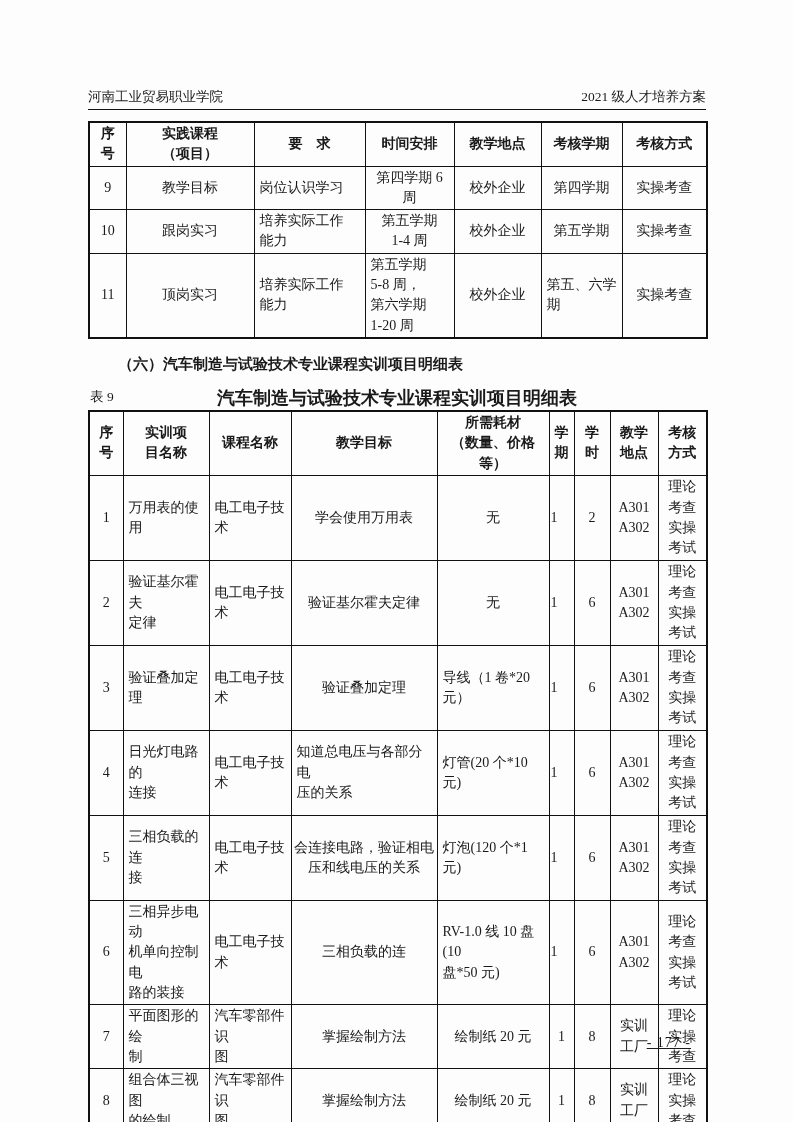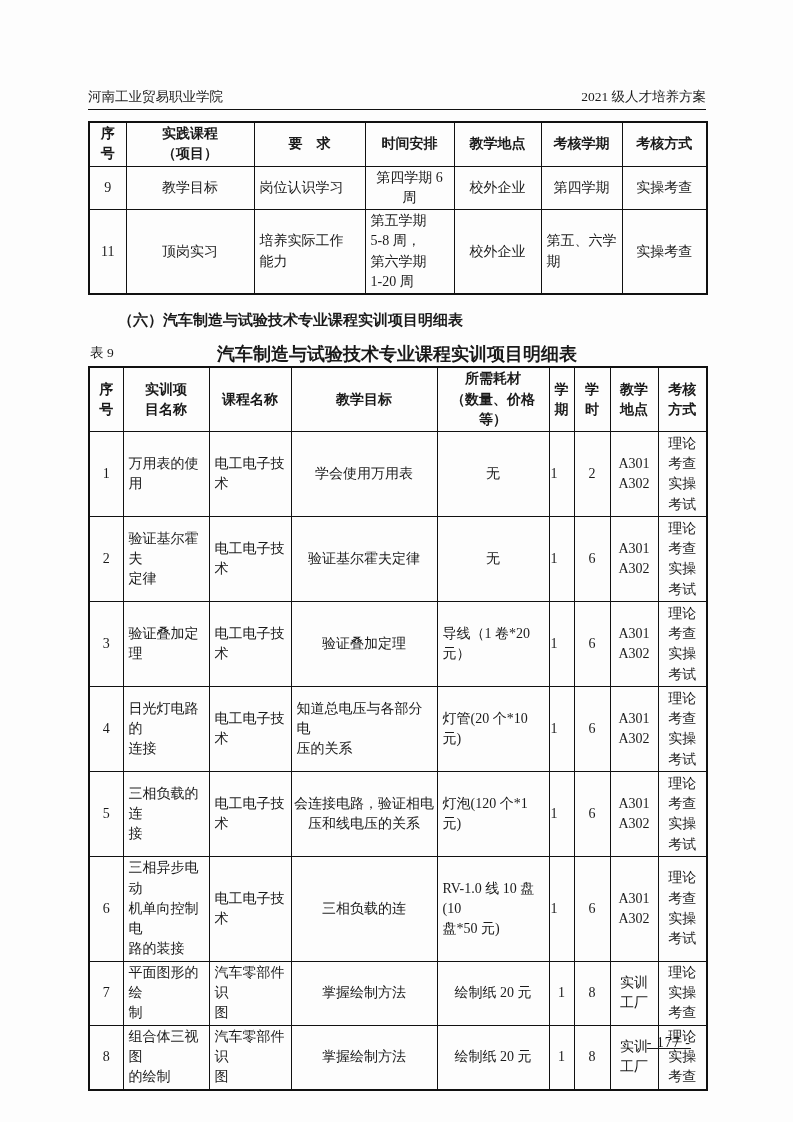--- a/index.html
+++ b/index.html
@@ -122,20 +122,31 @@
         <th>考核方式</th>
       </tr>
       <tr class="r0">
         <td>9</td>
         <td>教学目标</td>
         <td class="al">岗位认识学习</td>
         <td>第四学期 6
 周</td>
         <td>校外企业</td>
         <td>第四学期</td>
+        <td>实操考查</td>
+      </tr>
+      <tr class="r1">
+        <td>10</td>
+        <td>跟岗实习</td>
+        <td class="al">培养实际工作
+能力</td>
+        <td>第五学期
+1-4 周</td>
+        <td>校外企业</td>
+        <td>第五学期</td>
         <td>实操考查</td>
       </tr>
       <tr class="r2">
         <td>11</td>
         <td>顶岗实习</td>
         <td class="al">培养实际工作
 能力</td>
         <td class="al">第五学期
 5-8 周，
 第六学期

